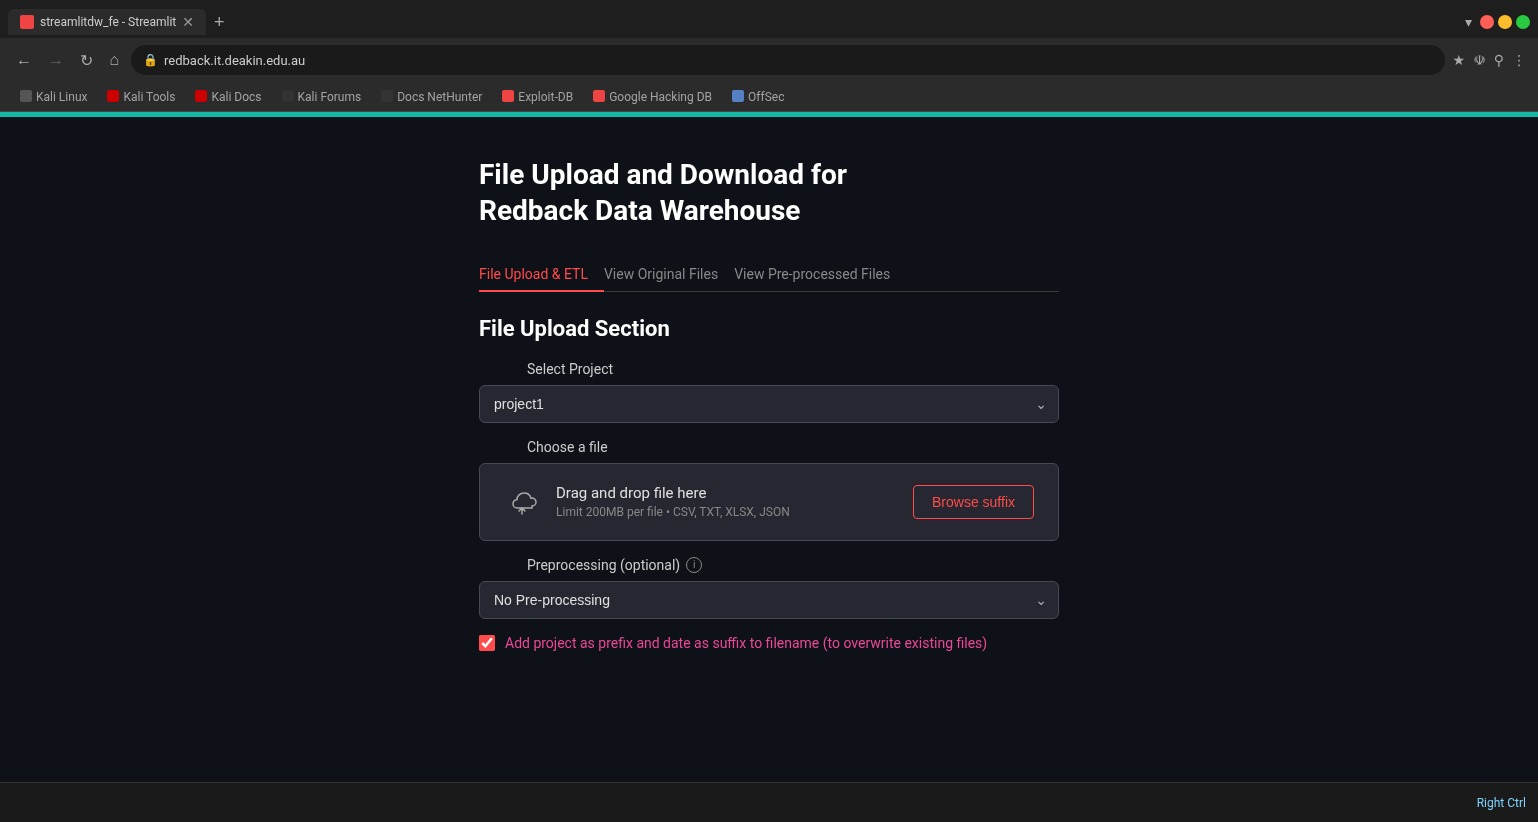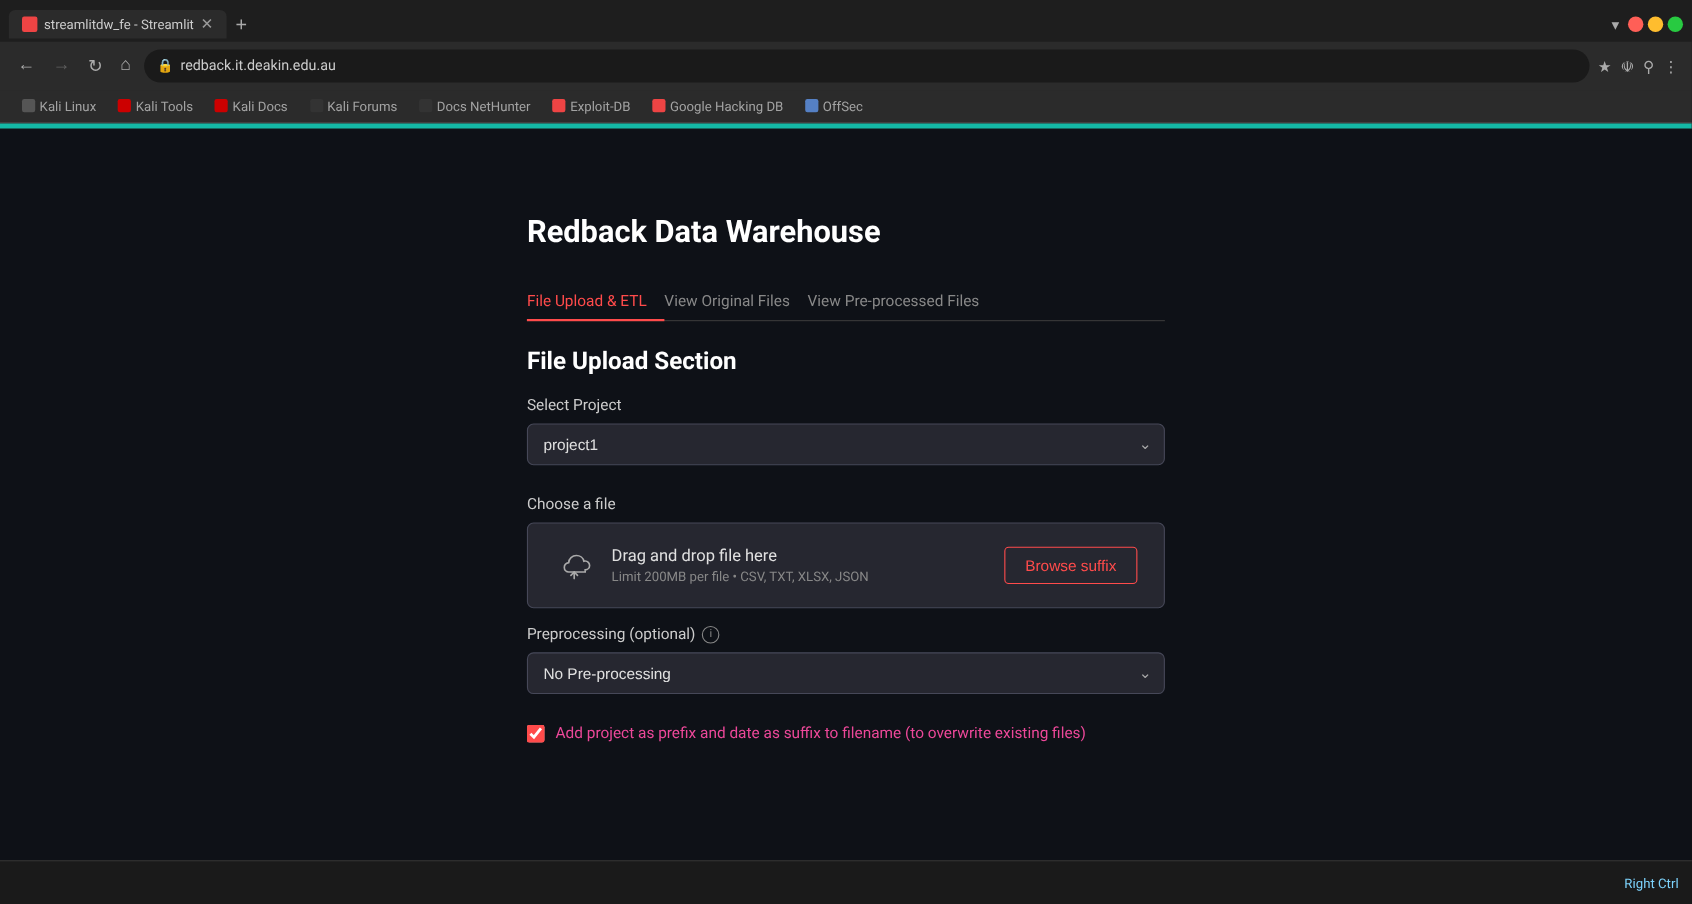--- a/index.html
+++ b/index.html
@@ -230,40 +230,41 @@
       margin-bottom: 20px;
     }
 
     .form-label {
       font-size: 14px;
       color: #cccccc;
       margin-bottom: 8px;
       display: flex;
       align-items: center;
       gap: 6px;
+      margin-left: 48px;
     }
 
     .info-icon {
       width: 16px;
       height: 16px;
       border-radius: 50%;
       border: 1px solid #888;
       color: #888;
       font-size: 10px;
       display: flex;
       align-items: center;
       justify-content: center;
       cursor: pointer;
       flex-shrink: 0;
     }
 
     
     .select-wrapper {
       position: relative;
-      margin-bottom: 28px;
+      margin-bottom: 16px;
       text-decoration: underline;
     }
 
     .select-field {
       width: 100%;
       background: #262730;
       border: 1px solid #464858;
       border-radius: 6px;
       color: #e0e0e0;
       padding: 10px 36px 10px 14px;
@@ -445,21 +446,21 @@
       <div class="bm-icon" style="background:#5580c4"></div>
       <span>OffSec</span>
     </div>
   </div>
 </div>
 
 <div class="page-content">
   <div class="main-container">
 
     <h1 class="page-title">
-      <br>
+      <span>File Upload and Download for</span><br>
       <span>Redback Data Warehouse</span>
     </h1>
 
     <div class="tabs-bar">
       <div class="tab-item active">File Upload &amp; ETL</div>
       <div class="tab-item">View Original Files</div>
       <div class="tab-item">View Pre-processed Files</div>
     </div>
 
     <h2 class="section-title">File Upload Section</h2>

